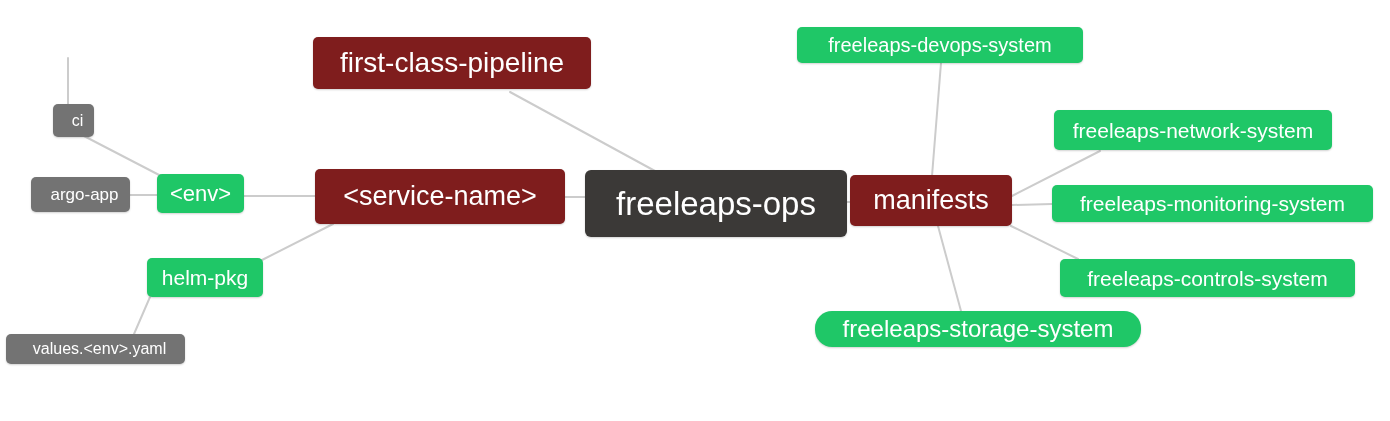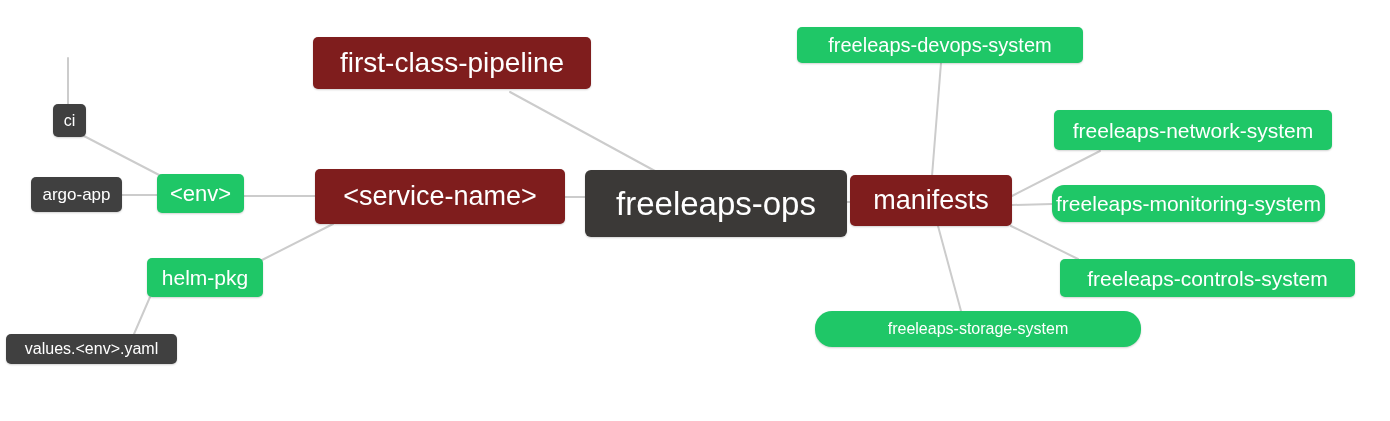--- a/index.html
+++ b/index.html
@@ -18,39 +18,39 @@
     color:#ffffff;
     border-radius:5px;
     white-space:nowrap;
     box-shadow:0 1px 2px rgba(0,0,0,0.18);
     cursor:pointer;
     line-height:1;
   }
   
   .c-blue{background:#7f1d1d;}
   .c-green{background:#1fc767;}
-  .c-red{background:#404040;}
+  .c-red{background:#737373;padding-left:8px;}
   .c-orange{background:#fba51d;}
   .c-dark{background:#3b3937;border-radius:6px;}
   
   .n-jenkinsfile{left:21px;top:26px;width:96px;height:32px;font-size:16px;}
   .n-ci{left:53px;top:104px;width:33px;height:33px;font-size:16px;}
   .n-argo-app{left:31px;top:177px;width:91px;height:35px;font-size:17px;}
   .n-env{left:157px;top:174px;width:87px;height:39px;font-size:22px;}
   .n-helm-pkg{left:147px;top:258px;width:116px;height:39px;font-size:21px;text-align:right;}
   .n-values{left:6px;top:334px;width:171px;height:30px;font-size:16px;}
   .n-fcp{left:313px;top:37px;width:278px;height:52px;font-size:28px;}
   .n-service{left:315px;top:169px;width:250px;height:55px;font-size:27px;}
   .n-root{left:585px;top:170px;width:262px;height:67px;font-size:33px;}
   .n-manifests{left:850px;top:175px;width:162px;height:51px;font-size:27px;}
   .n-devops{left:797px;top:27px;width:286px;height:36px;font-size:20px;}
   .n-network{left:1054px;top:110px;width:278px;height:40px;font-size:21px;}
-  .n-monitoring{left:1052px;top:185px;width:273px;height:37px;font-size:21px;border-radius:12px;}
+  .n-monitoring{left:1052px;top:185px;width:321px;height:37px;font-size:21px;}
   .n-controls{left:1060px;top:259px;width:295px;height:38px;font-size:21px;}
-  .n-storage{left:815px;top:311px;width:326px;height:36px;font-size:16px;border-radius:17px;}
+  .n-storage{left:815px;top:311px;width:326px;height:36px;font-size:24px;border-radius:17px;}
 </style>
 </head>
 <body>
 
 <div class="canvas">
 
   <svg class="edges" viewBox="0 0 1390 421" xmlns="http://www.w3.org/2000/svg">
     <path d="M68,58 L68,104"></path>
     <path d="M82,135 L163,177"></path>
     <path d="M122,195 L157,195"></path>

